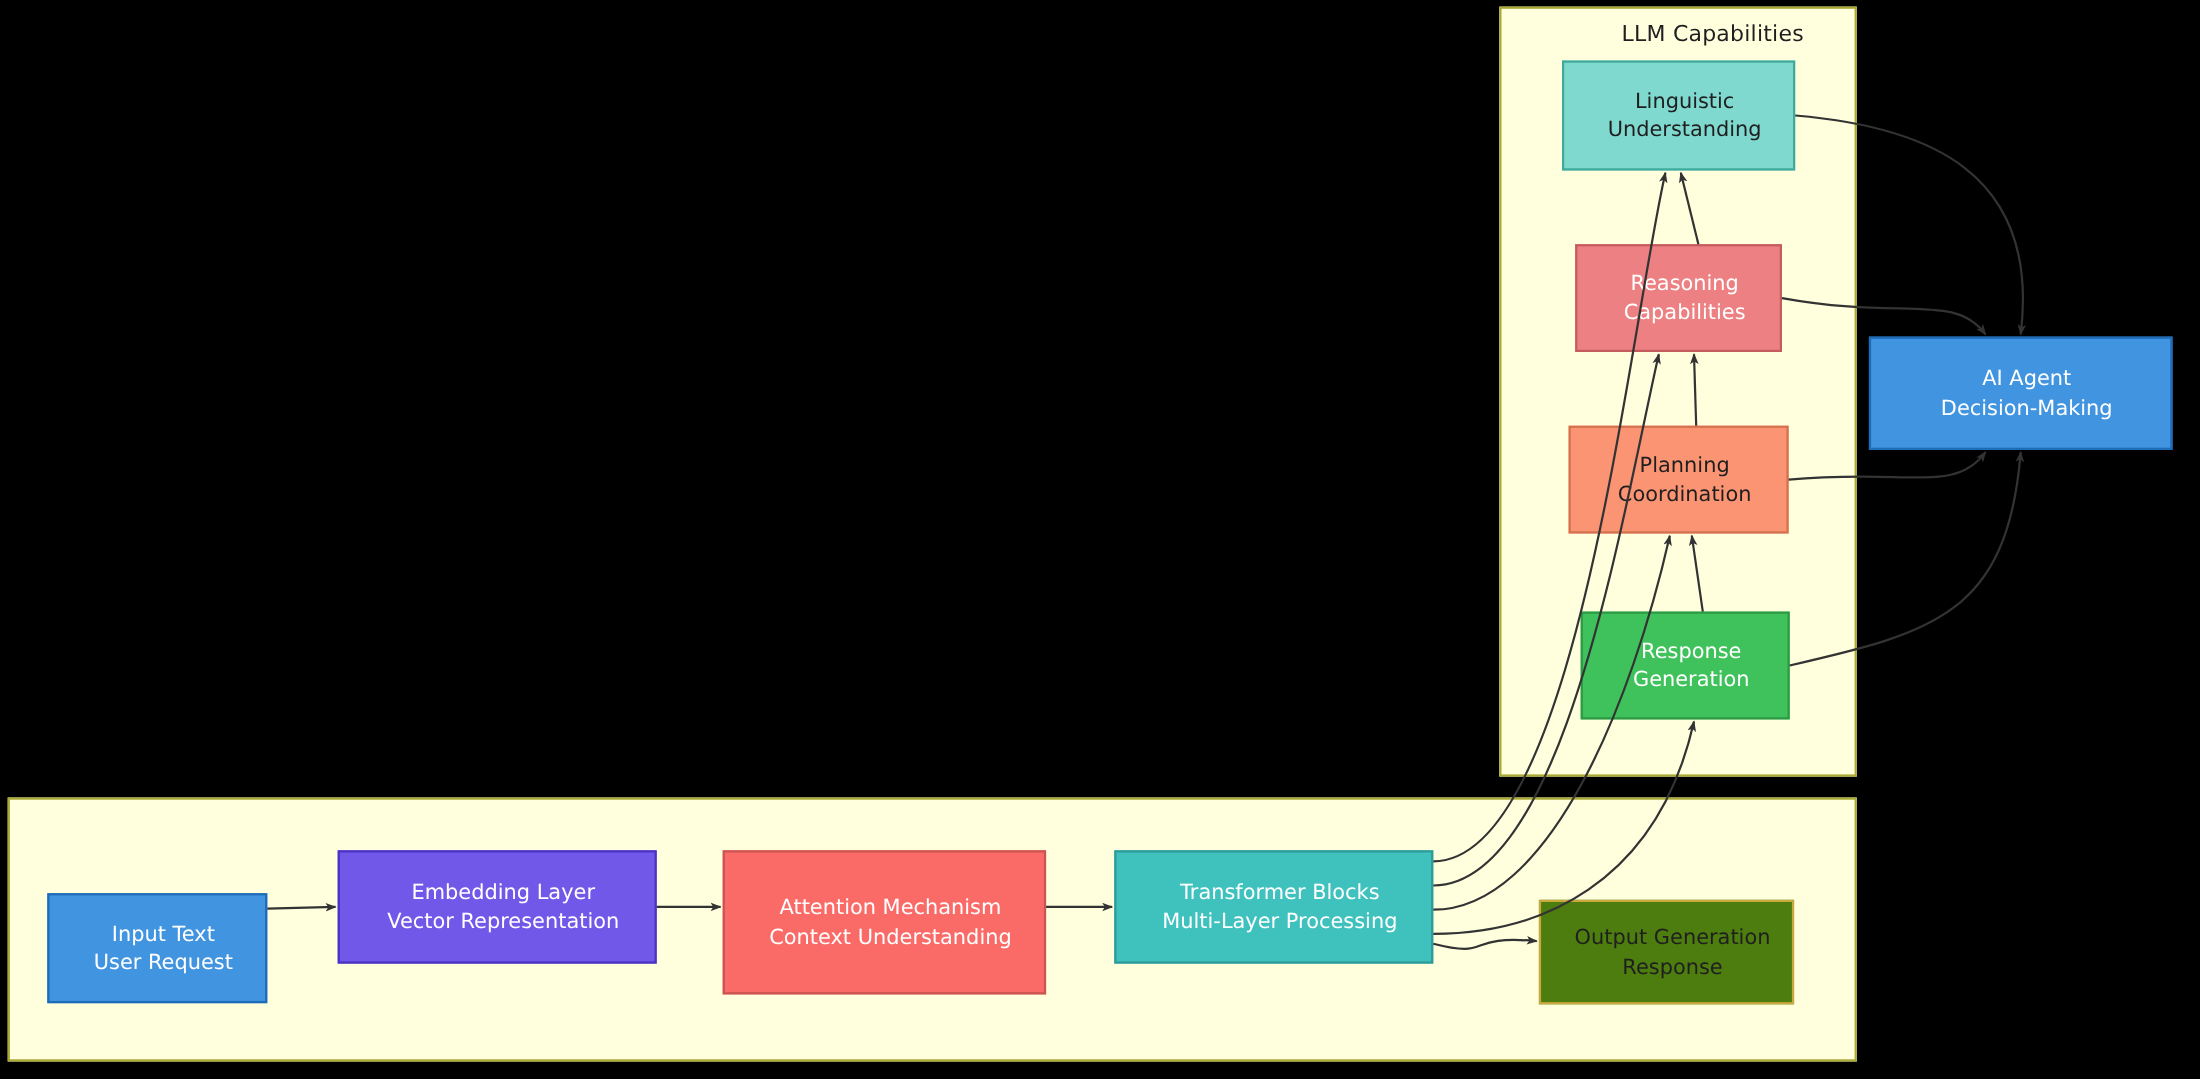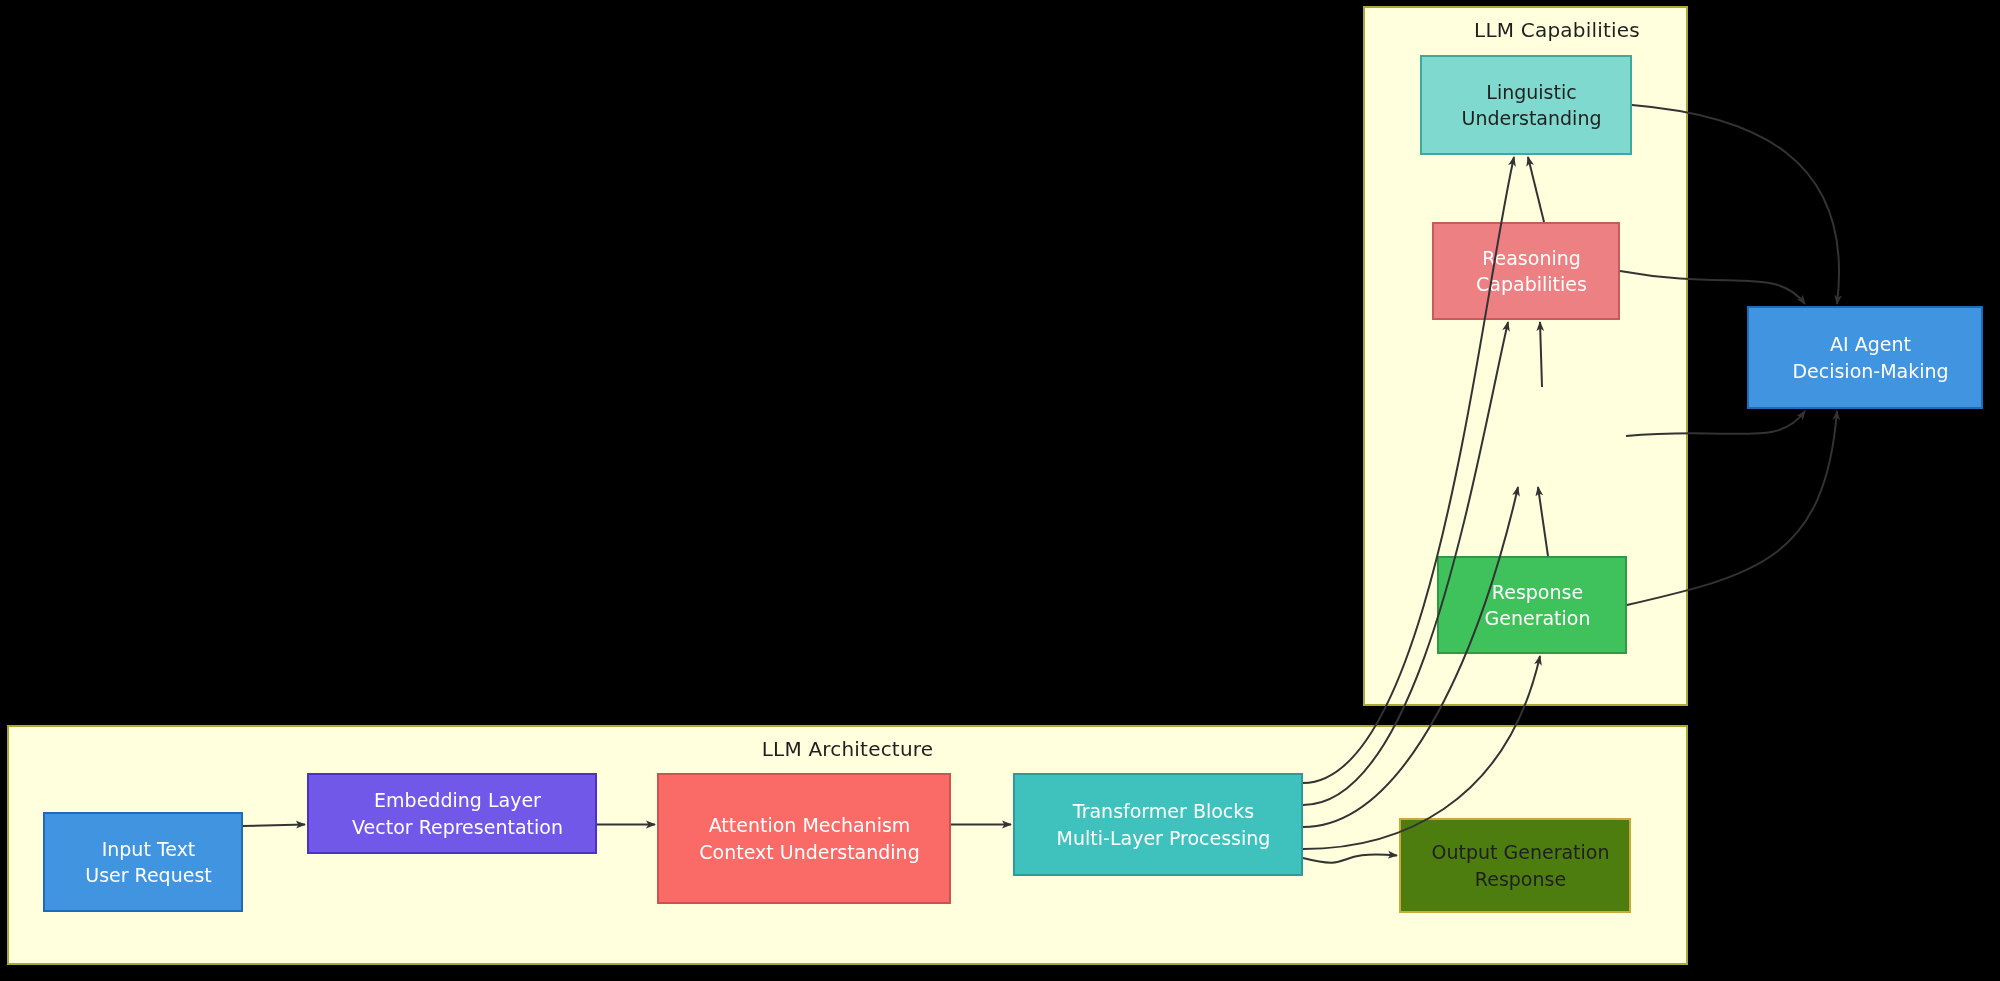--- a/index.html
+++ b/index.html
@@ -59,21 +59,20 @@
 </style>
 </head>
 <body>
 
 <div id="stage">
 
   <div class="panel" style="left: 1363px; top: 6px; width: 325px; height: 700px;"></div>
   <div class="panel-title" style="left: 1363px; width: 388px; top: 18px;">LLM Capabilities</div>
 
   <div class="panel" style="left: 7px; top: 725px; width: 1681px; height: 240px;"></div>
-  <div class="panel-title" style="left: 7px; width: 1681px; top: 737px;">LLM Architecture</div>
 
   <svg id="edges" viewBox="0 0 2000 981" xmlns="http://www.w3.org/2000/svg">
     <defs>
       <marker id="arrow" markerWidth="11" markerHeight="9" refX="9" refY="4.5" orient="auto" markerUnits="userSpaceOnUse">
         <path d="M0,0.6 L10,4.5 L0,8.4 L2.4,4.5 Z" fill="#333333"></path>
       </marker>
     </defs>
     <g id="edge-paths" fill="none" stroke="#333333" stroke-width="2">
         <path d="M 243 826 L 305 824.5" marker-end="url(#arrow)" stroke="#333333"></path>
         <path d="M 597 824.5 L 655 824.5" marker-end="url(#arrow)" stroke="#333333"></path>
@@ -109,37 +108,41 @@
   <div class="node" style="left: 1420px; top: 55px; width: 212px; height: 100px; background: rgb(127, 217, 206); border-color: rgb(63, 169, 155); color: rgb(31, 31, 31);">
     <span>Linguistic</span>
     <span class="l2">Understanding</span>
   </div>
 
   <div class="node" style="left: 1432px; top: 222px; width: 188px; height: 98px; background: rgb(237, 128, 130); border-color: rgb(196, 92, 94); color: rgb(255, 255, 255);">
     <span>Reasoning</span>
     <span class="l2">Capabilities</span>
   </div>
 
+  <div class="node" style="left: 1426px; top: 387px; width: 200px; height: 98px; background: rgb(250, 148, 115); border-color: rgb(212, 114, 79); color: rgb(31, 31, 31);">
+    <span>Planning</span>
+    <span class="l2">Coordination</span>
+  </div>
 
   <div class="node" style="left: 1437px; top: 556px; width: 190px; height: 98px; background: rgb(63, 194, 91); border-color: rgb(46, 154, 69); color: rgb(255, 255, 255);">
     <span>Response</span>
     <span class="l2">Generation</span>
   </div>
 
-  <div class="node" style="left: 1747px; top: 306px; width: 236px; height: 103px; background: rgb(65, 148, 224); border-color: rgb(28, 108, 184); color: rgb(255, 255, 255);">
+  <div class="node" style="left: 1699px; top: 306px; width: 276px; height: 103px; background: rgb(65, 148, 224); border-color: rgb(28, 108, 184); color: rgb(255, 255, 255);">
     <span>AI Agent</span>
     <span class="l2">Decision-Making</span>
   </div>
 
   <div class="node" style="left: 43px; top: 812px; width: 200px; height: 100px; background: rgb(65, 148, 224); border-color: rgb(28, 108, 184); color: rgb(255, 255, 255);">
     <span>Input Text</span>
     <span class="l2">User Request</span>
   </div>
 
-  <div class="node" style="left: 307px; top: 773px; width: 290px; height: 81px; background: rgb(113, 88, 232); border-color: rgb(75, 50, 196); color: rgb(255, 255, 255);">
+  <div class="node" style="left: 307px; top: 773px; width: 290px; height: 103px; background: rgb(113, 88, 232); border-color: rgb(75, 50, 196); color: rgb(255, 255, 255);">
     <span>Embedding Layer</span>
     <span class="l2">Vector Representation</span>
   </div>
 
   <div class="node" style="left: 657px; top: 773px; width: 294px; height: 131px; background: rgb(250, 107, 104); border-color: rgb(201, 84, 81); color: rgb(255, 255, 255);">
     <span>Attention Mechanism</span>
     <span class="l2">Context Understanding</span>
   </div>
 
   <div class="node" style="left: 1013px; top: 773px; width: 290px; height: 103px; background: rgb(63, 194, 190); border-color: rgb(47, 154, 151); color: rgb(255, 255, 255);">

